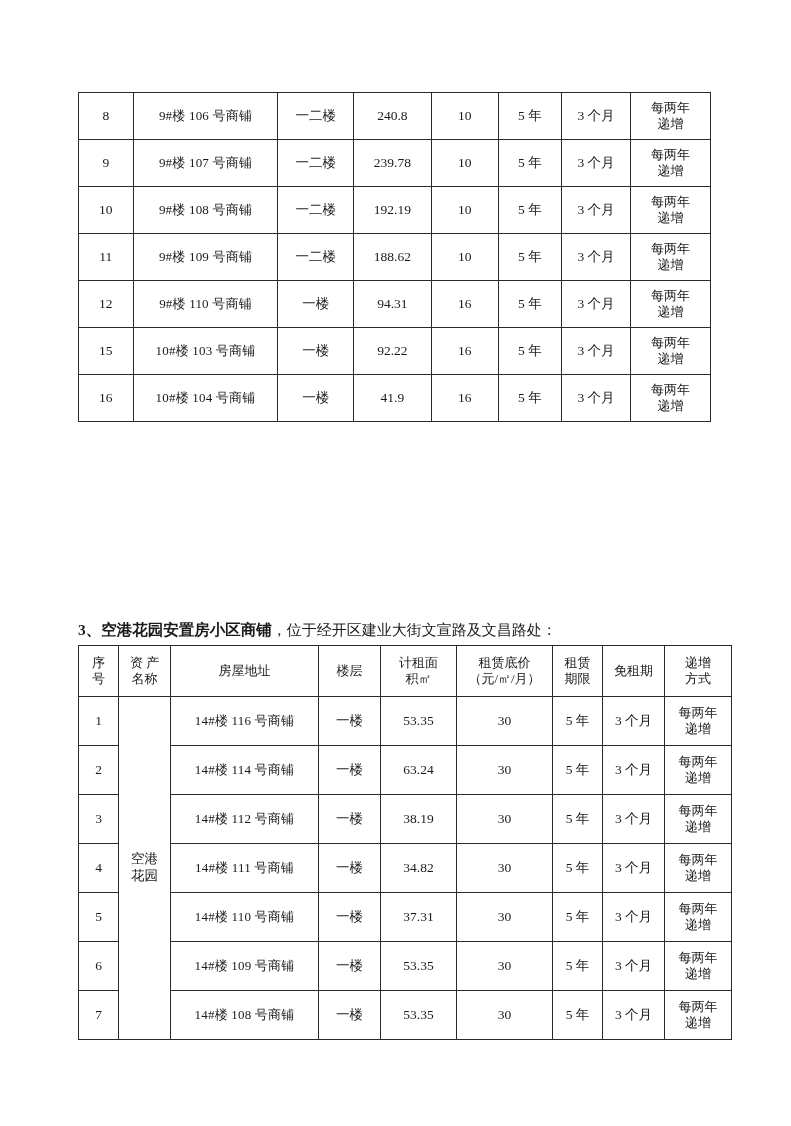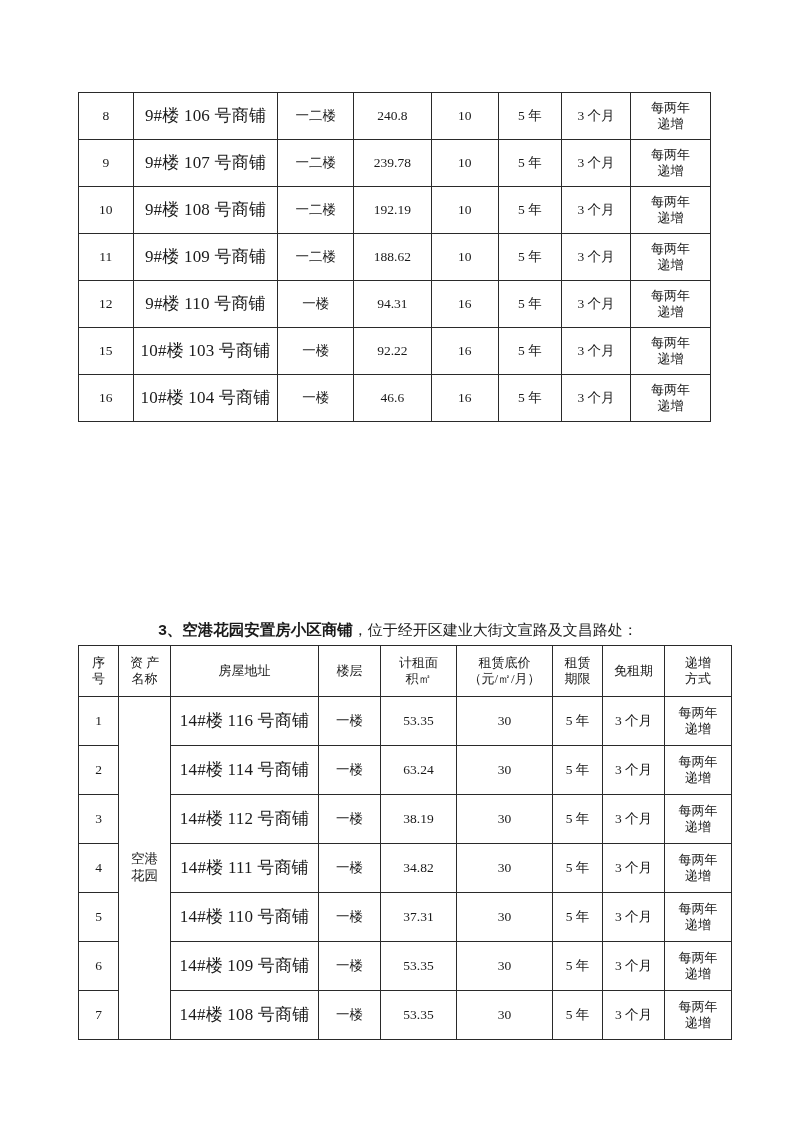--- a/index.html
+++ b/index.html
@@ -50,33 +50,32 @@
     height: 42px;
   }
   #table-top .c-idx { width: 52px; }
   #table-top .c-addr { width: 138px; }
   #table-top .c-floor { width: 72px; }
   #table-top .c-area { width: 74px; }
   #table-top .c-price { width: 64px; }
   #table-top .c-term { width: 60px; }
   #table-top .c-free { width: 66px; }
   #table-top .c-inc { width: 76px; }
-  .addr-cell { font-size: 17px; letter-spacing: 0.2px; }
+  .addr-cell { font-size: 13px; letter-spacing: 0.2px; }
   .inc-cell { font-size: 13px; line-height: 1.3; }
 
   
   #section-heading {
     position: absolute;
     left: 78px;
     top: 619px;
     width: 640px;
     font-size: 15px;
     line-height: 1.4;
-    font-family: Liberation Sans, sans-serif;
-    text-align: center;
+    font-family: Liberation Serif, serif;
   }
   #section-heading .bold-part {
     font-weight: bold;
     font-size: 15.5px;
   }
   #section-heading .normal-part {
     font-weight: normal;
     font-size: 15px;
   }
 
@@ -190,21 +189,21 @@
             <td class="num">92.22</td>
             <td class="num">16</td>
             <td class="">5 年</td>
             <td class="">3 个月</td>
             <td class="inc-cell"><span>每两年</span><br><span>递增</span></td>
           </tr>
           <tr>
             <td class="num">16</td>
             <td class="addr-cell">10#楼 104 号商铺</td>
             <td class="">一楼</td>
-            <td class="num">46.6</td>
+            <td class="num">41.9</td>
             <td class="num">16</td>
             <td class="">5 年</td>
             <td class="">3 个月</td>
             <td class="inc-cell"><span>每两年</span><br><span>递增</span></td>
           </tr>
         </tbody>
     </table>
   </div>
 
   <div id="section-heading">

